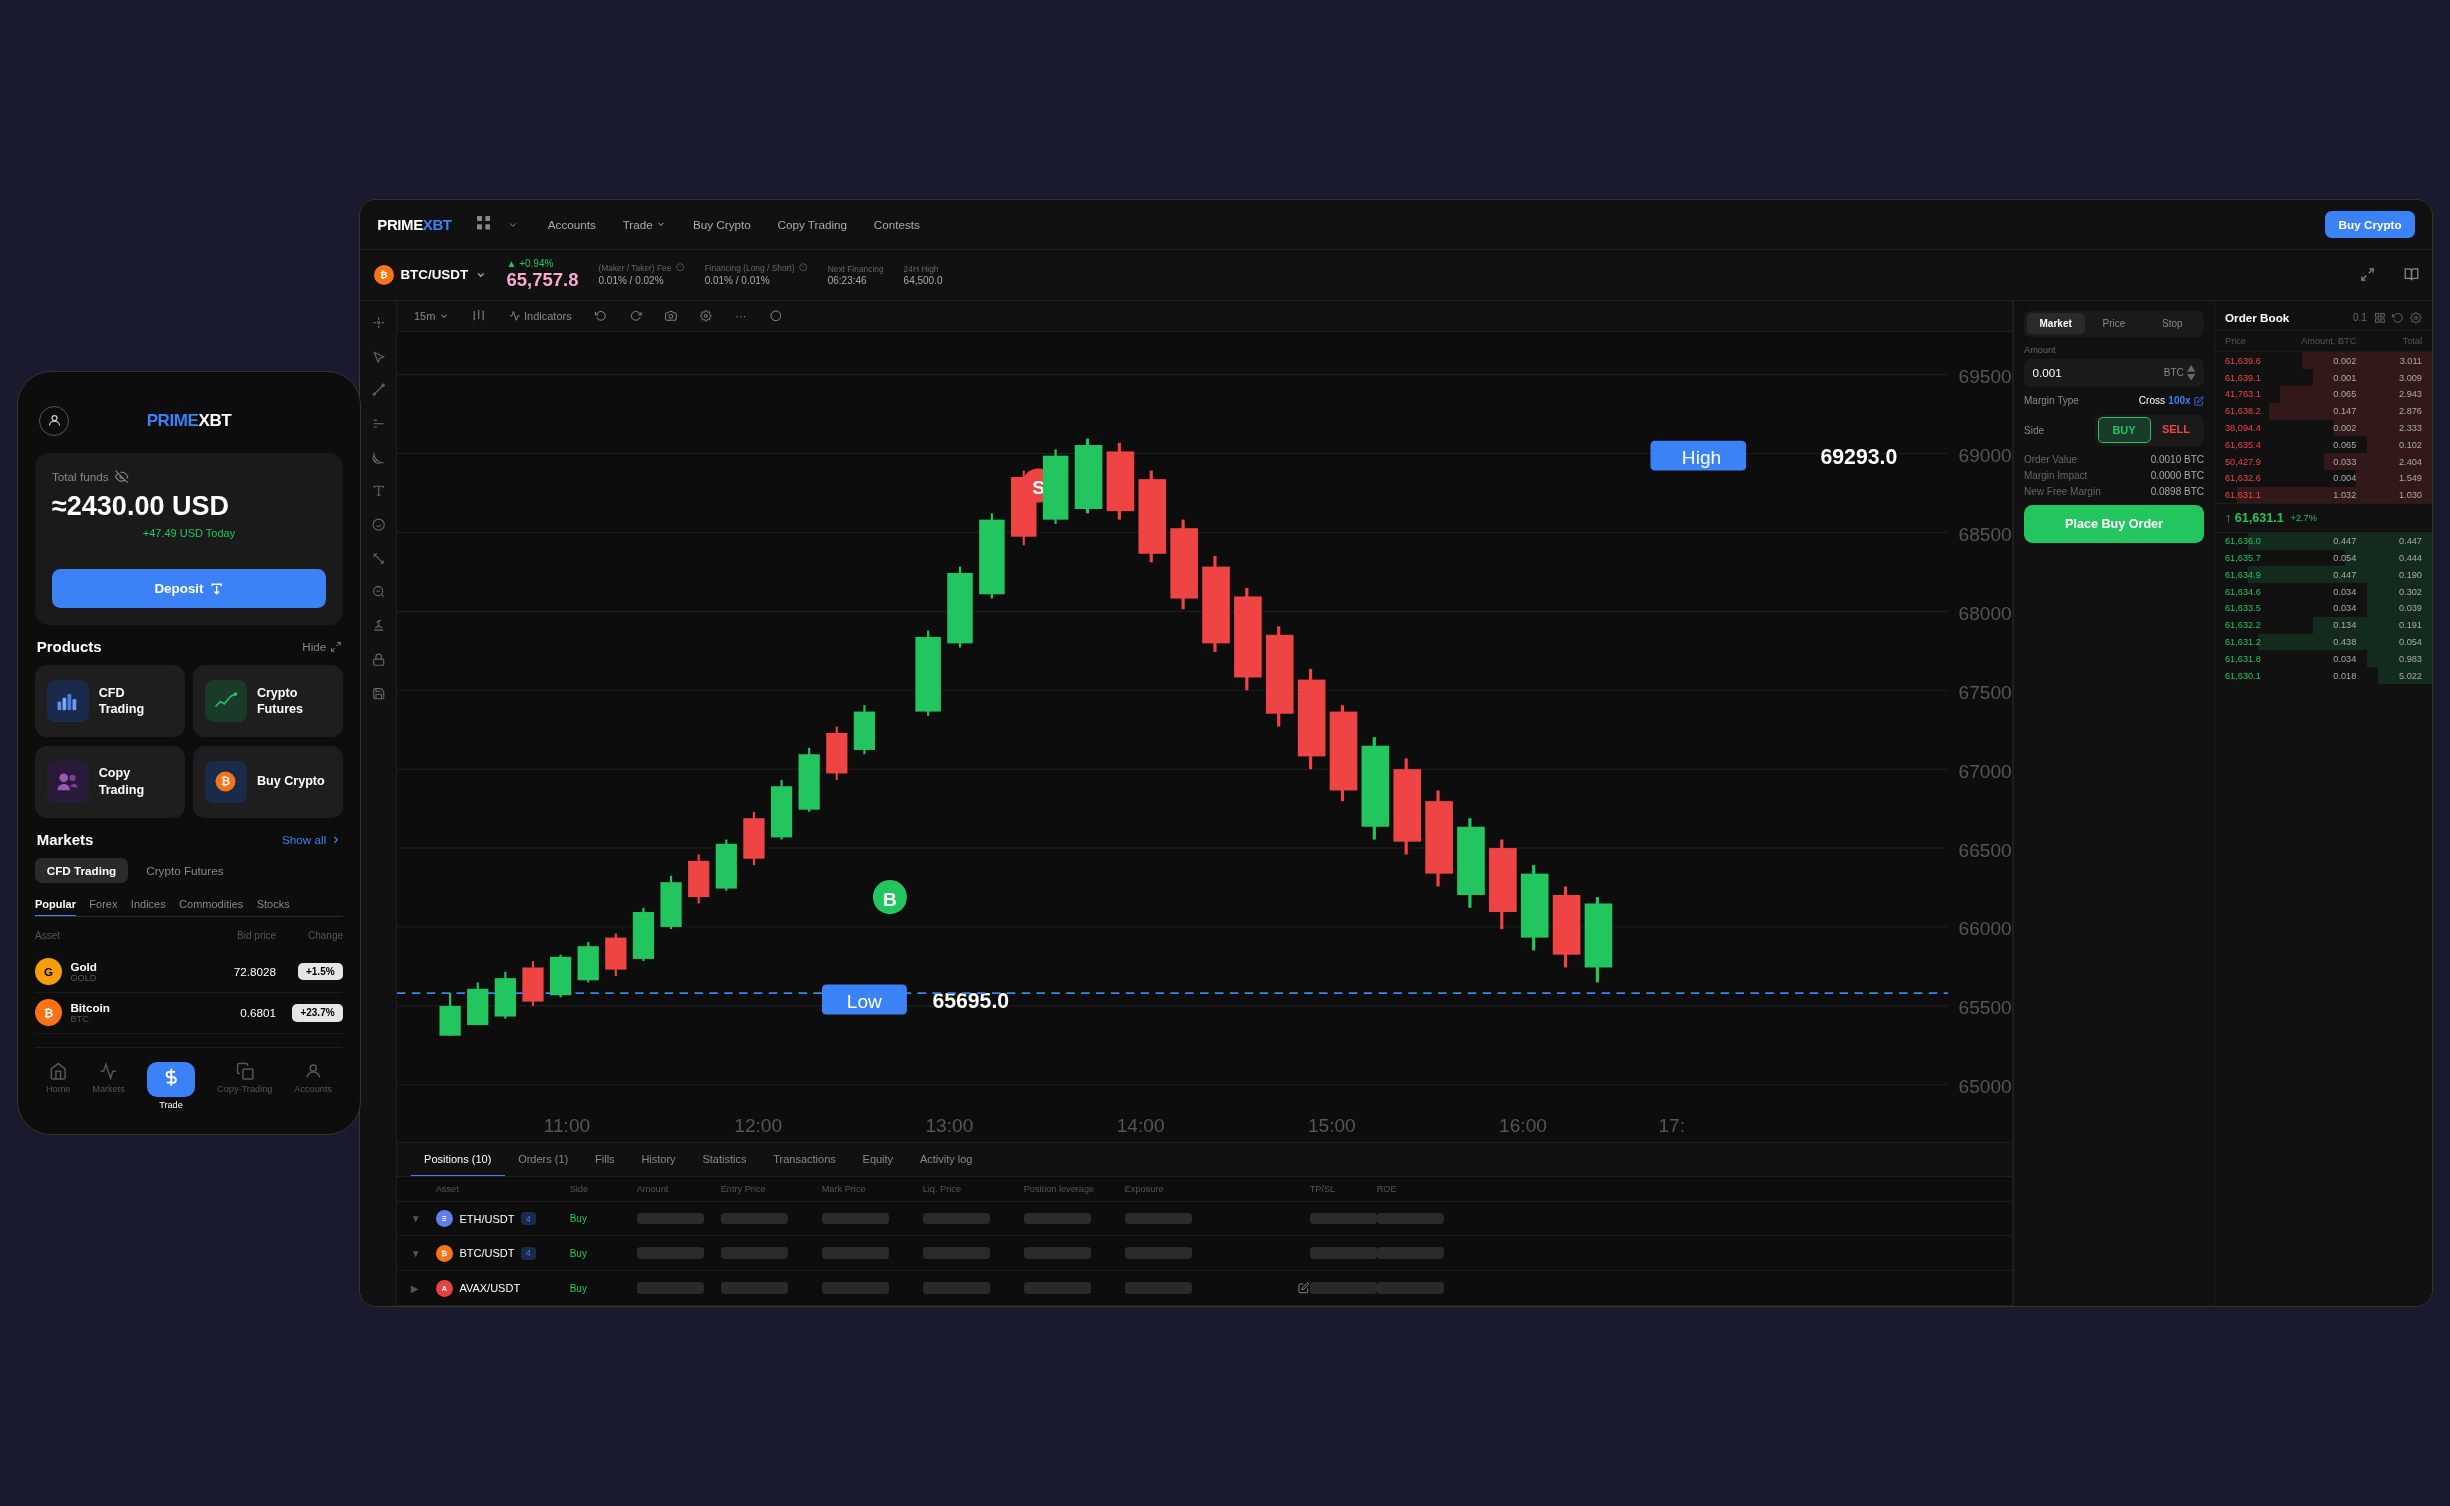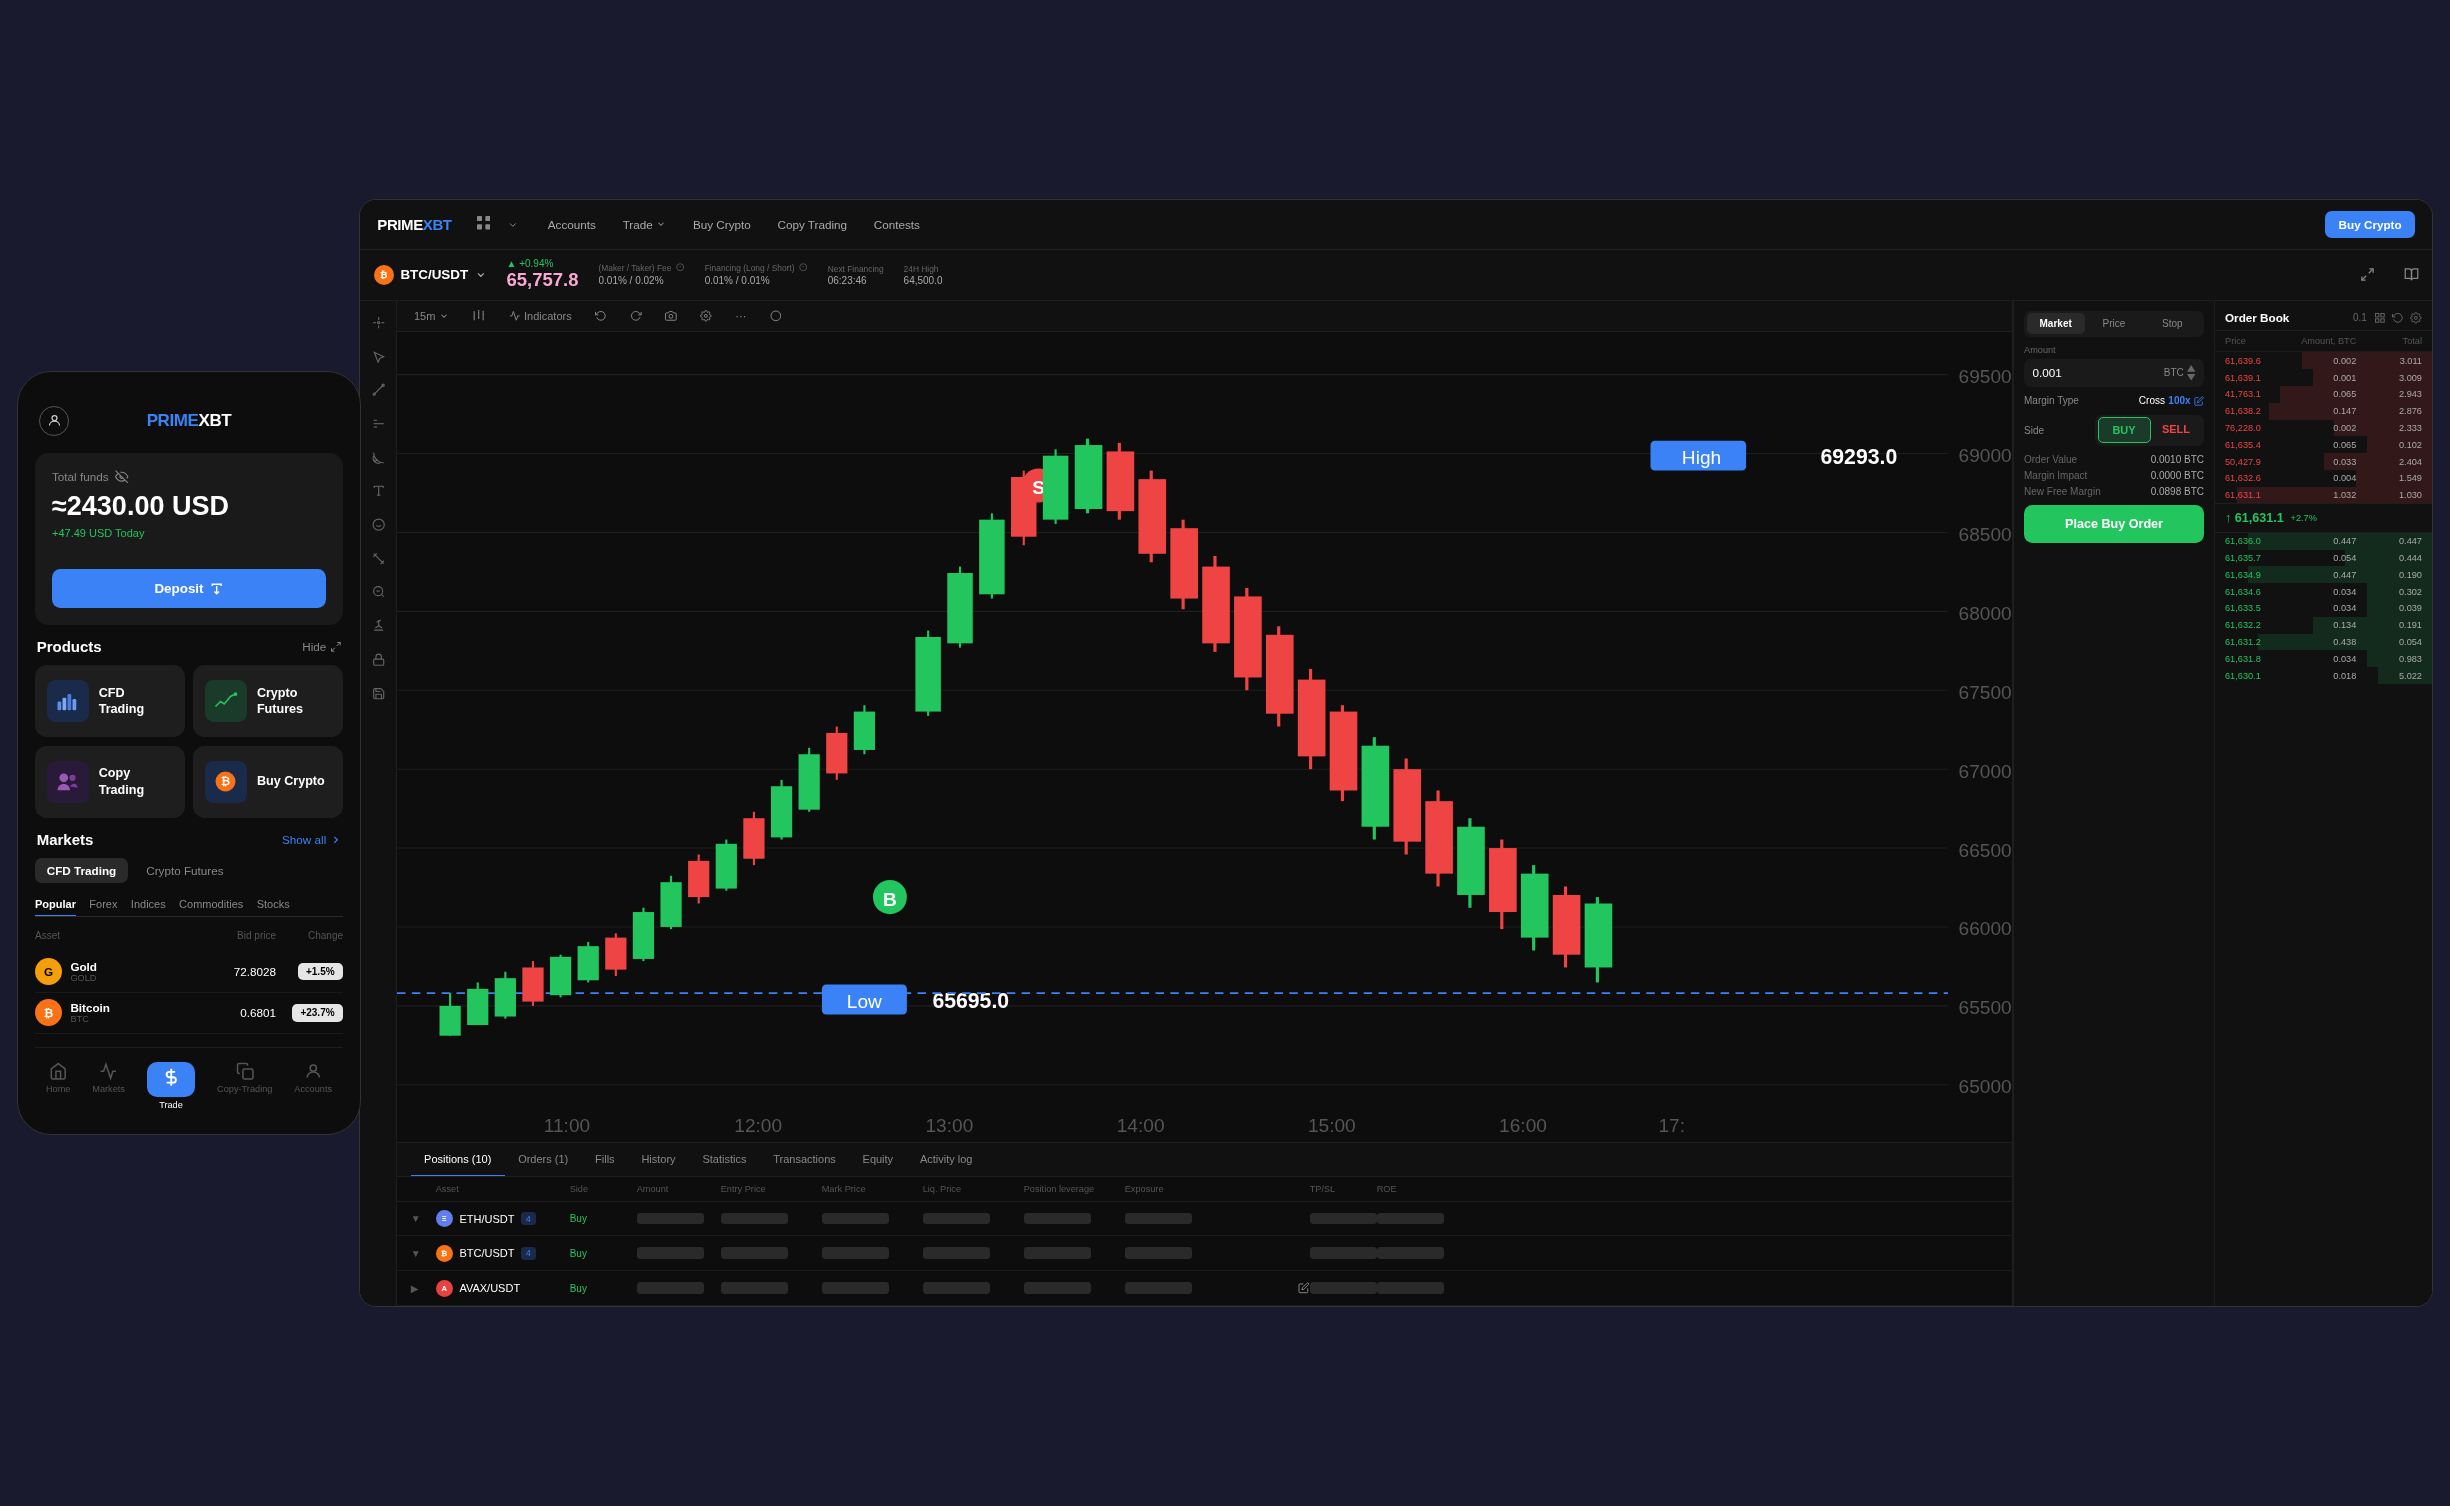--- a/index.html
+++ b/index.html
@@ -77,20 +77,21 @@
       font-size: 27px;
       font-weight: 700;
       color: #fff;
       margin-bottom: 5px;
     }
 
     .total-funds-today {
       color: #22c55e;
       font-size: 11px;
       margin-bottom: 30px;
+      text-align: center;
     }
 
     .deposit-btn {
       width: 100%;
       background: #3b82f6;
       color: #fff;
       border: none;
       border-radius: 8.4px;
       padding: 11.7px;
       font-size: 13.4px;
@@ -1626,21 +1627,21 @@
               <span class="total" style="z-index:1;position:relative;text-align:right">2.943</span>
             </div>
             <div class="ob-row ask" style="position:relative">
               <div class="ob-bg ask" style="width:75%"></div>
               <span class="price" style="z-index:1;position:relative">61,638.2</span>
               <span class="amount" style="z-index:1;position:relative;text-align:right">0.147</span>
               <span class="total" style="z-index:1;position:relative;text-align:right">2.876</span>
             </div>
             <div class="ob-row ask" style="position:relative">
               <div class="ob-bg ask" style="width:45%"></div>
-              <span class="price" style="z-index:1;position:relative">76,228.0</span>
+              <span class="price" style="z-index:1;position:relative">38,094.4</span>
               <span class="amount" style="z-index:1;position:relative;text-align:right">0.002</span>
               <span class="total" style="z-index:1;position:relative;text-align:right">2.333</span>
             </div>
             <div class="ob-row ask" style="position:relative">
               <div class="ob-bg ask" style="width:30%"></div>
               <span class="price" style="z-index:1;position:relative">61,635.4</span>
               <span class="amount" style="z-index:1;position:relative;text-align:right">0.065</span>
               <span class="total" style="z-index:1;position:relative;text-align:right">0.102</span>
             </div>
             <div class="ob-row ask" style="position:relative">

